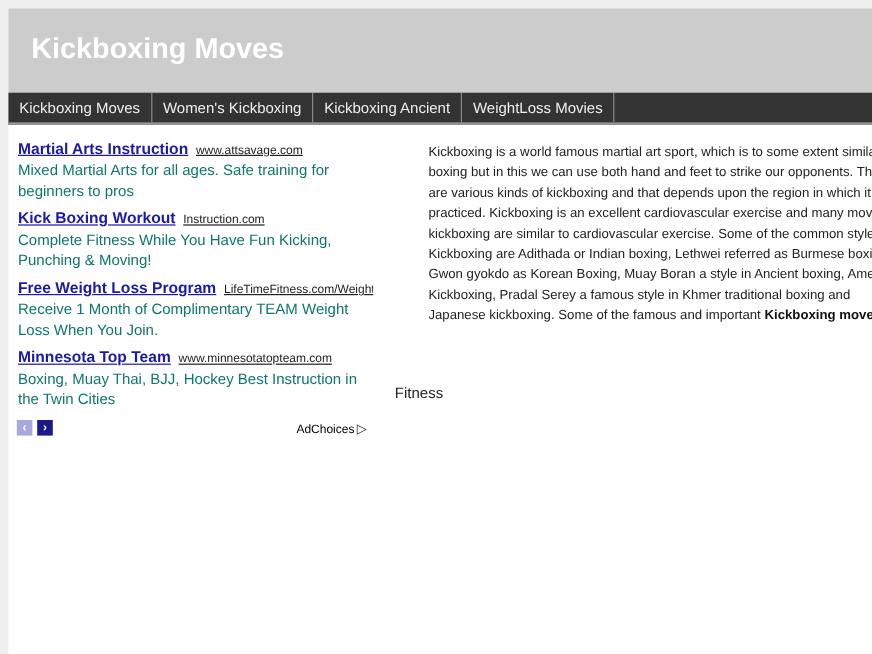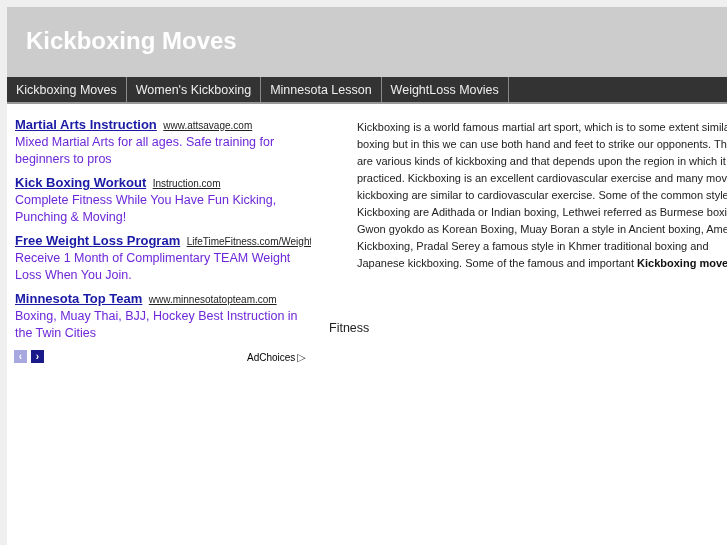--- a/index.html
+++ b/index.html
@@ -54,21 +54,21 @@
     .ad-title-row { white-space: nowrap; overflow: hidden; line-height: 17px; }
     .ad-title {
       font-size: 13px; font-weight: bold;
       color: #1a1aa6; text-decoration: underline; cursor: pointer;
     }
     .ad-url {
       font-size: 10px; color: #222; text-decoration: underline; cursor: pointer;
       margin-left: 2px;
     }
     .ad-desc {
-      font-size: 12.5px; color: #6d28d9; line-height: 17px;
+      font-size: 12.5px; color: #0f766e; line-height: 17px;
     }
     .ad-footer {
       position: absolute;
       left: 6px; top: 349px;
       width: 300px; height: 14px;
     }
     .ad-arrow {
       position: absolute; top: 0;
       width: 13px; height: 13px;
       color: #fff; font-size: 10px; font-weight: bold;
@@ -110,21 +110,21 @@
 
 <div class="page">
 
   <div class="header">
     <div class="site-title">Kickboxing Moves</div>
   </div>
 
   <div class="nav">
     <div class="nav-item">Kickboxing Moves</div>
     <div class="nav-item">Women's Kickboxing</div>
-    <div class="nav-item">Minnesota Lesson</div>
+    <div class="nav-item">Kickboxing Ancient</div>
     <div class="nav-item">WeightLoss Movies</div>
   </div>
 
 </div>
 
 <div class="ads" style="left:15px; top:115px;">
   <div class="ad">
     <div class="ad-title-row">
       <span class="ad-title">Martial Arts Instruction</span>
       <span class="ad-url">www.attsavage.com</span>

